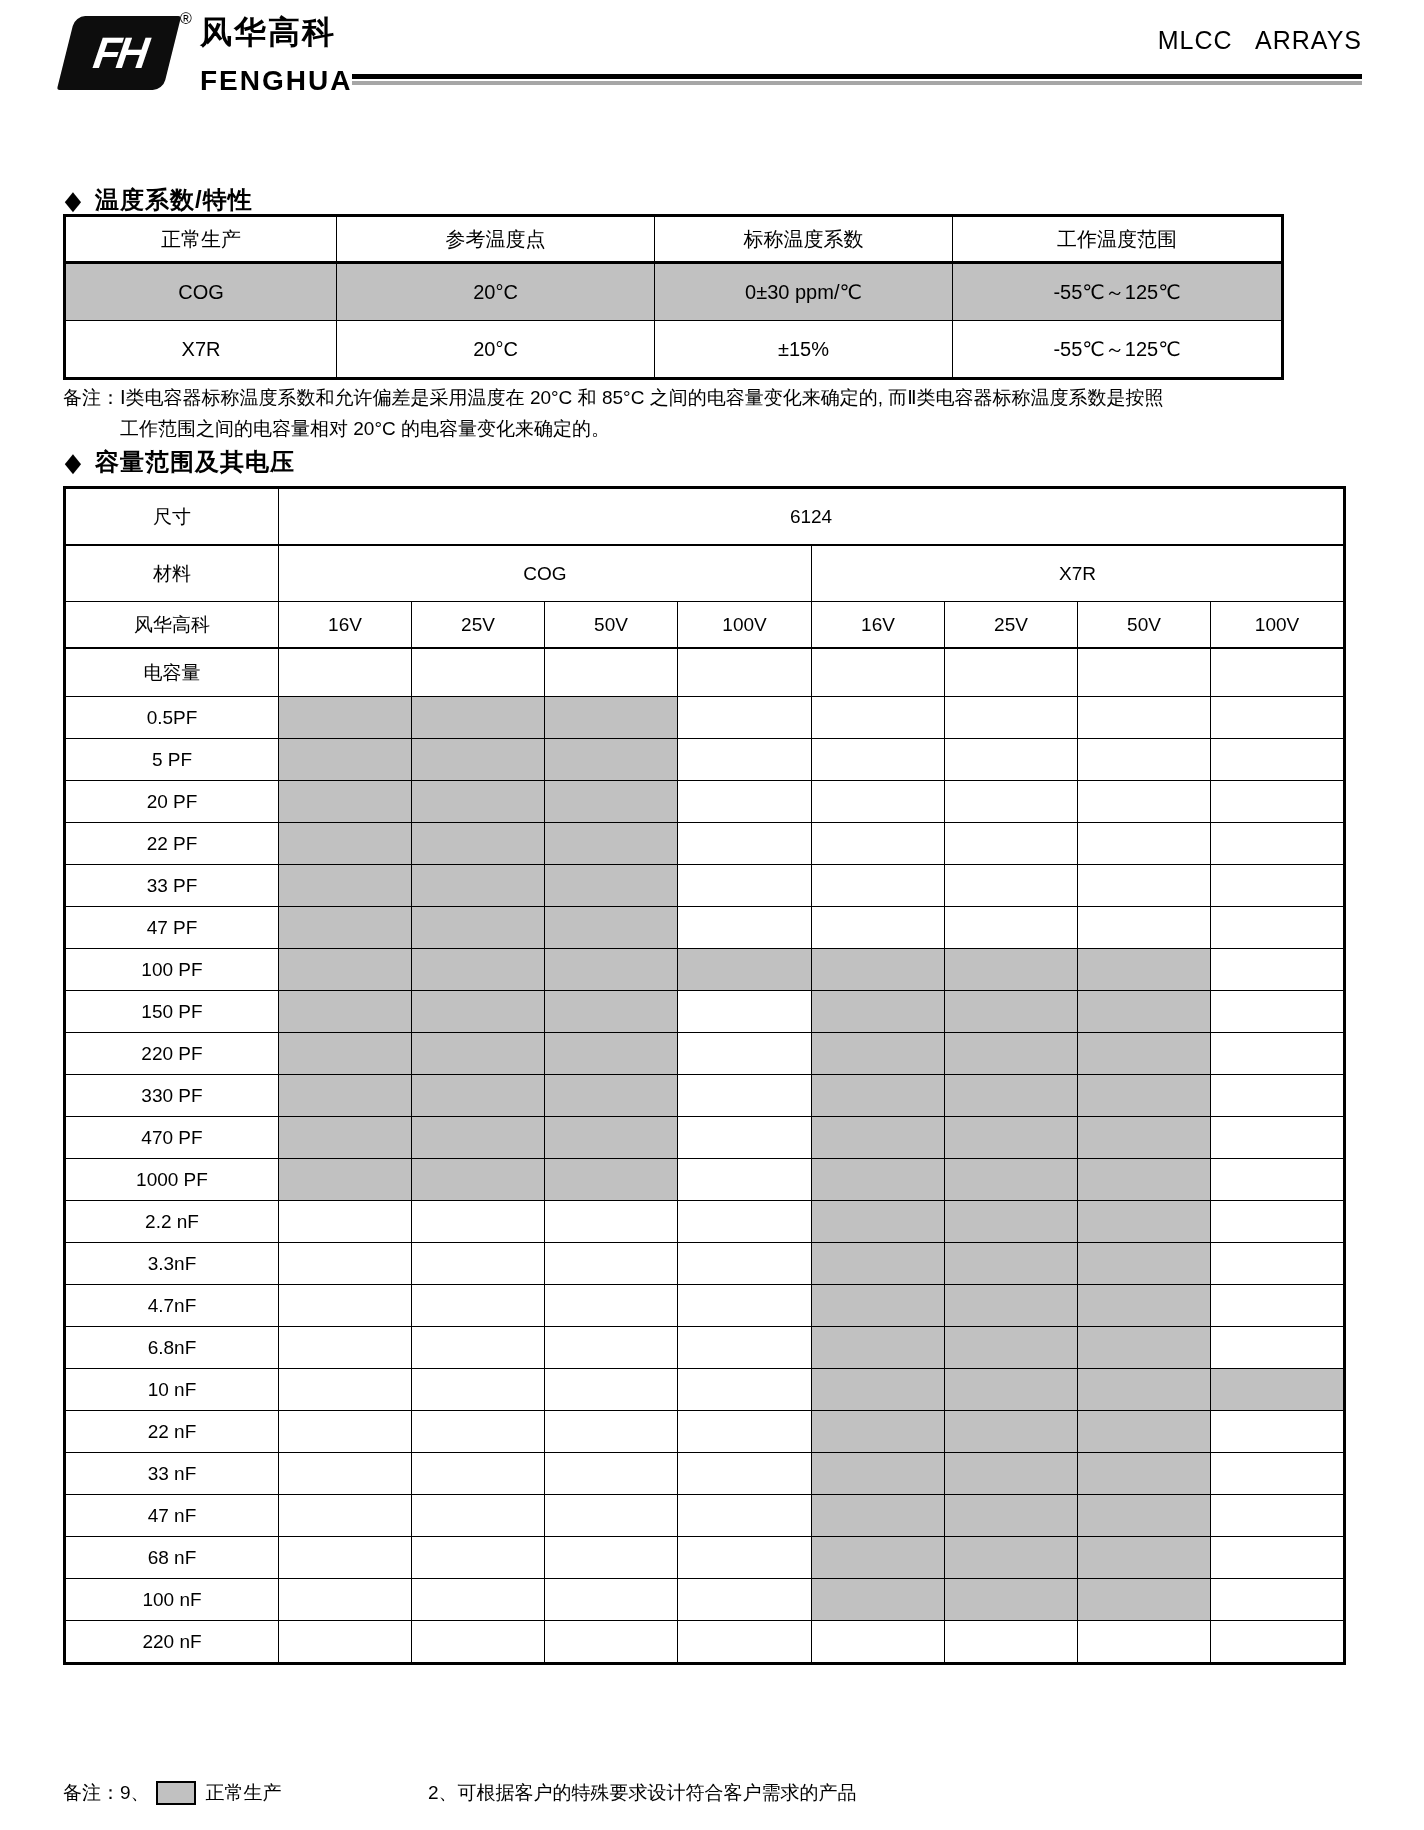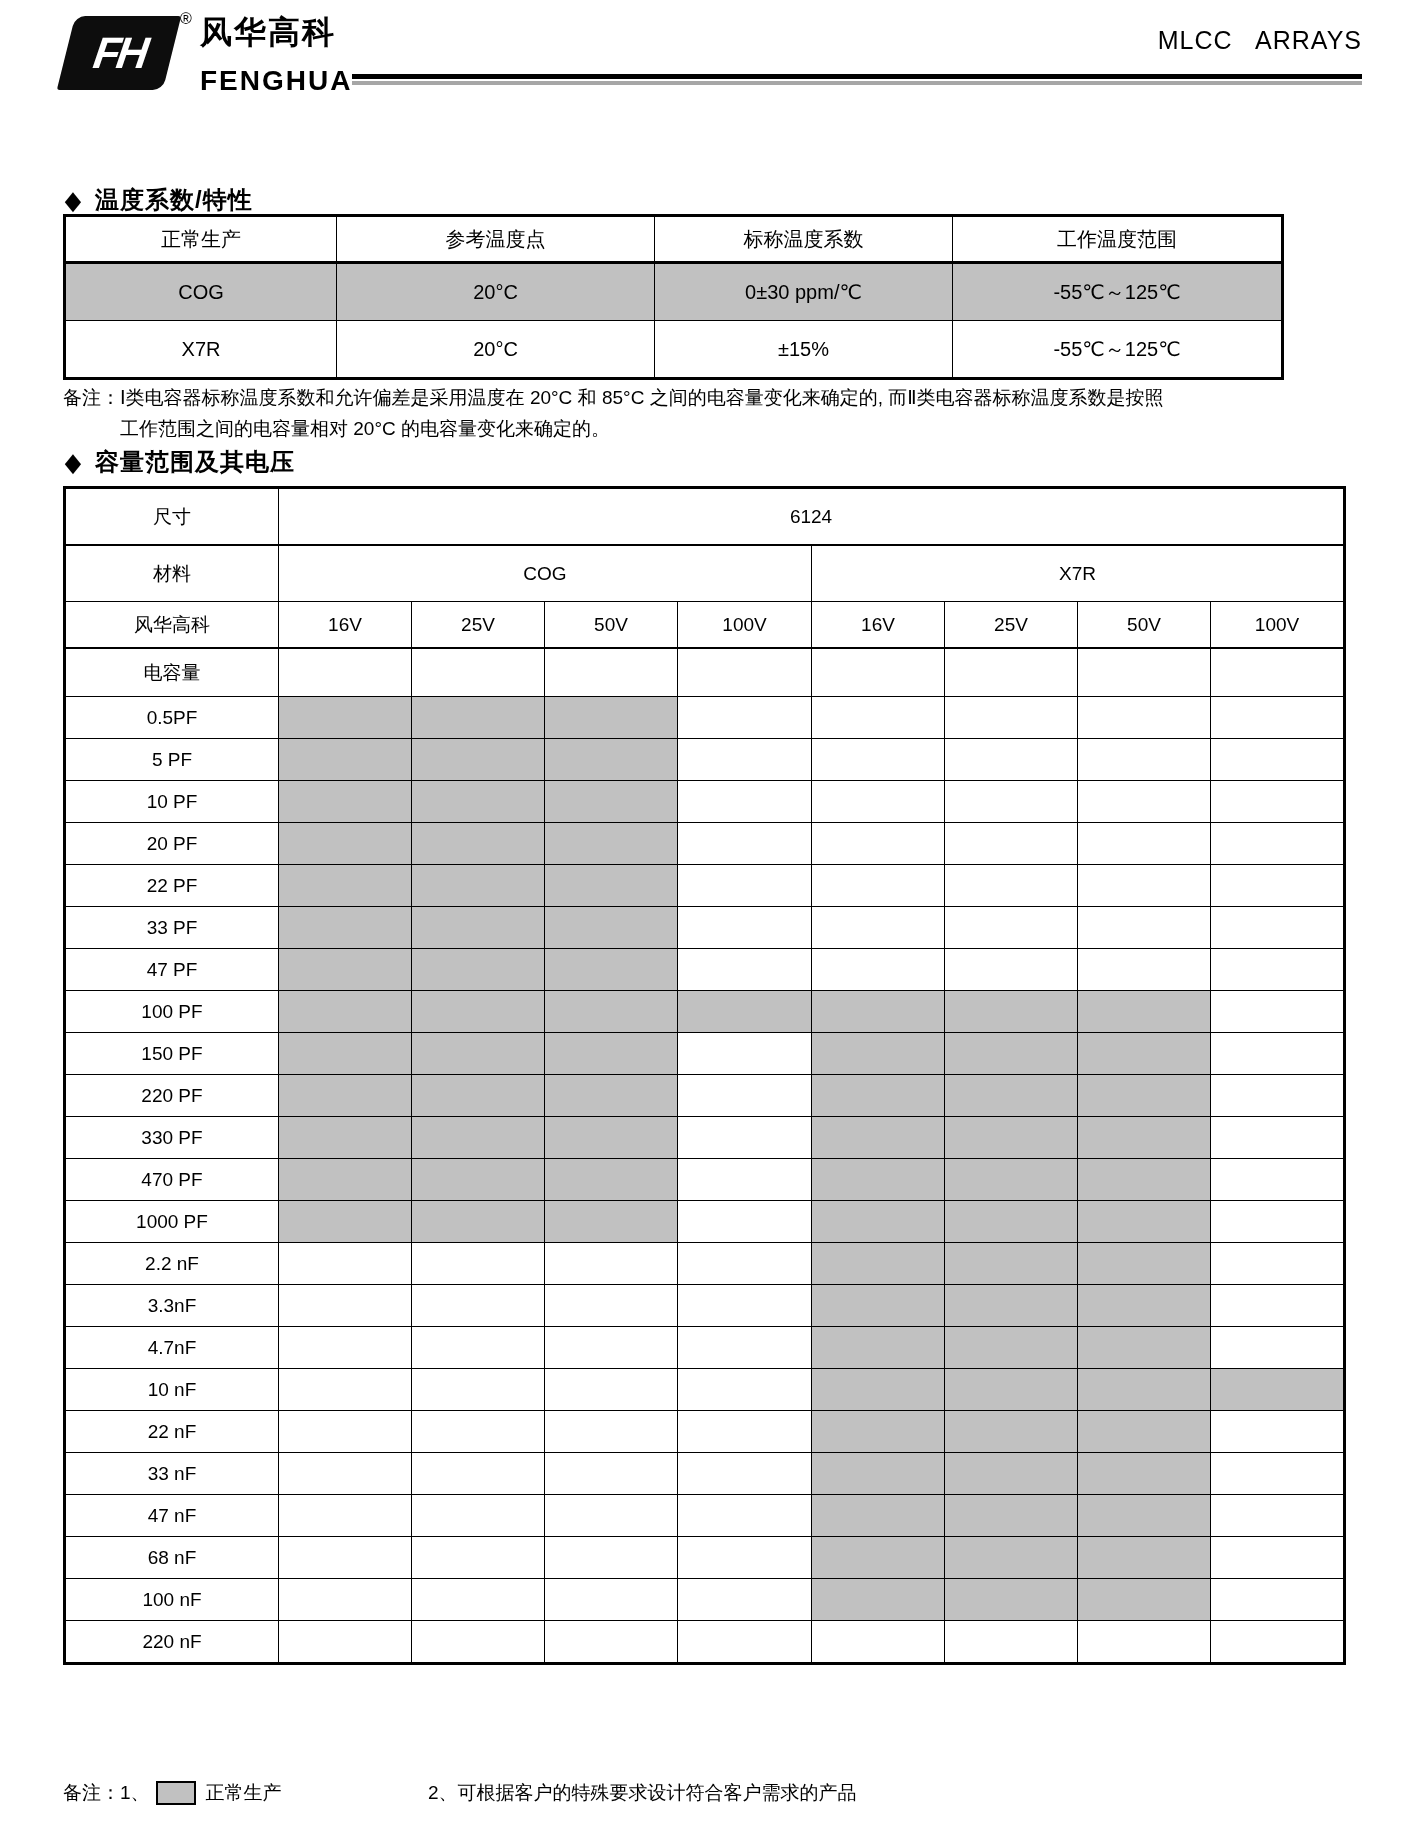--- a/index.html
+++ b/index.html
@@ -208,31 +208,20 @@
           <td style="background: rgb(193, 193, 193);"></td>
           <td style="background: rgb(193, 193, 193);"></td>
           <td style="background: rgb(193, 193, 193);"></td>
           <td></td>
           <td></td>
           <td></td>
           <td></td>
           <td></td>
         </tr>
         <tr class="r-data">
-          <td>10 PF</td>
-          <td style="background: rgb(193, 193, 193);"></td>
-          <td style="background: rgb(193, 193, 193);"></td>
-          <td style="background: rgb(193, 193, 193);"></td>
-          <td></td>
-          <td></td>
-          <td></td>
-          <td></td>
-          <td></td>
-        </tr>
-        <tr class="r-data">
           <td>20 PF</td>
           <td style="background: rgb(193, 193, 193);"></td>
           <td style="background: rgb(193, 193, 193);"></td>
           <td style="background: rgb(193, 193, 193);"></td>
           <td></td>
           <td></td>
           <td></td>
           <td></td>
           <td></td>
         </tr>
@@ -352,20 +341,31 @@
           <td></td>
           <td></td>
           <td></td>
           <td style="background: rgb(193, 193, 193);"></td>
           <td style="background: rgb(193, 193, 193);"></td>
           <td style="background: rgb(193, 193, 193);"></td>
           <td></td>
         </tr>
         <tr class="r-data">
           <td>4.7nF</td>
+          <td></td>
+          <td></td>
+          <td></td>
+          <td></td>
+          <td style="background: rgb(193, 193, 193);"></td>
+          <td style="background: rgb(193, 193, 193);"></td>
+          <td style="background: rgb(193, 193, 193);"></td>
+          <td></td>
+        </tr>
+        <tr class="r-data">
+          <td>6.8nF</td>
           <td></td>
           <td></td>
           <td></td>
           <td></td>
           <td style="background: rgb(193, 193, 193);"></td>
           <td style="background: rgb(193, 193, 193);"></td>
           <td style="background: rgb(193, 193, 193);"></td>
           <td></td>
         </tr>
         <tr class="r-data">
@@ -442,19 +442,19 @@
           <td></td>
           <td></td>
           <td></td>
           <td></td>
           <td></td>
         </tr>
       </tbody>
   </table>
 
   <div class="legend">
-    <span>备注：1、</span>
+    <span>备注：9、</span>
     <span class="swatch" style="background: rgb(193, 193, 193);"></span>
     <span>正常生产</span>
     <span class="item2">2、可根据客户的特殊要求设计符合客户需求的产品</span>
   </div>
 
 </div>
 
 </body></html>

